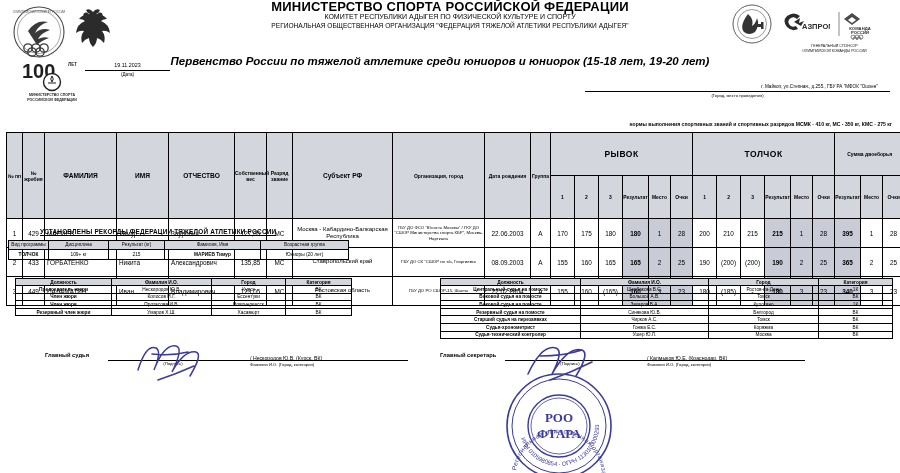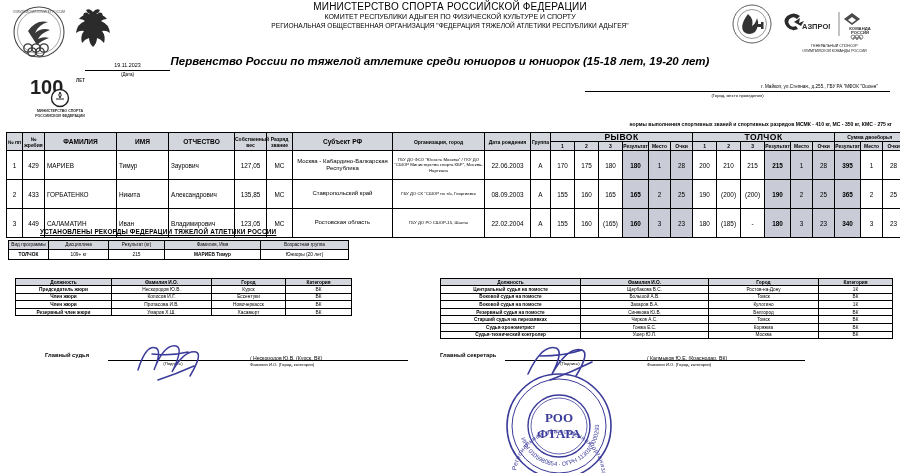--- a/index.html
+++ b/index.html
@@ -5,21 +5,21 @@
   html,body{margin:0;padding:0;}
   body{
     width:900px;height:473px;background:#ffffff;
     font-family:"Liberation Sans",sans-serif;
     color:#000;overflow:hidden;position:relative;
   }
   .page{position:relative;width:900px;height:473px;}
 
   
   .hdr-text{position:absolute;left:180px;top:2px;width:540px;text-align:center;}
-  .hdr-l1{font-size:10px;font-weight:normal;letter-spacing:.2px;line-height:9.5px;}
+  .hdr-l1{font-size:13px;font-weight:bold;letter-spacing:.2px;line-height:9.5px;}
   .hdr-l2{font-size:7.5px;font-weight:bold;letter-spacing:.2px;line-height:9.5px;}
   .hdr-l3{font-size:7px;line-height:9.5px;}
   .hdr-l4{font-size:6.6px;line-height:9.5px;}
 
   .title1{position:absolute;left:120px;top:55px;width:640px;text-align:center;
     font-size:11.5px;font-weight:bold;font-style:italic;}
   .title2{position:absolute;left:120px;top:70px;width:640px;text-align:center;
     font-size:14px;font-weight:bold;font-style:italic;letter-spacing:.5px;}
 
   .venue{position:absolute;left:585px;top:84px;width:305px;text-align:center;}
@@ -36,32 +36,32 @@
   .catline .c-main{font-size:10.5px;font-weight:bold;text-decoration:underline;}
   .catline .c-sub{font-size:3.6px;color:#222;margin-top:1px;}
 
   .norms{position:absolute;left:430px;top:121px;width:462px;text-align:right;
     font-size:5.1px;font-weight:bold;}
 
   
   .logo{position:absolute;}
   .ring-logo{left:10px;top:6px;width:58px;height:52px;}
   .eagle-logo{left:72px;top:6px;width:42px;height:46px;}
-  .anniv-logo{left:26px;top:56px;width:68px;height:48px;margin-top:16px;}
+  .anniv-logo{left:18px;top:56px;width:68px;height:48px;}
   .wf-logo{left:732px;top:4px;width:40px;height:40px;}
   .gz-logo{left:782px;top:12px;width:48px;height:26px;}
   .team-logo{left:838px;top:10px;width:44px;height:30px;}
   .sponsor-cap{position:absolute;left:772px;top:44px;width:125px;text-align:center;
     font-size:3.6px;line-height:4.6px;color:#111;}
 
   
   table{border-collapse:collapse;}
   .rt{position:absolute;left:6px;top:132px;width:888px;table-layout:fixed;}
   .rt th,.rt td{border:.6px solid #000;text-align:center;vertical-align:middle;}
-  .rt th{background:#d4d6de;font-size:5px;font-weight:bold;line-height:6px;padding:1px 0;}
+  .rt th{background:#d4d6de;font-size:5px;font-weight:bold;line-height:6px;padding:18px 0;}
   .rt th.big{font-size:8.5px;letter-spacing:.5px;}
   .rt th.med{font-size:6.6px;}
   .rt td{font-size:6.4px;padding:2px 1px;height:24px;}
   .rt td.org{font-size:4.3px;line-height:5.2px;}
   .rt td.res{background:#c9ccd6;font-weight:bold;}
   .rt td.sh{background:#c9ccd6;}
   .rt td.lft{text-align:left;padding-left:2px;}
   .rt td.subj{font-size:6px;line-height:7.5px;}
 
   

